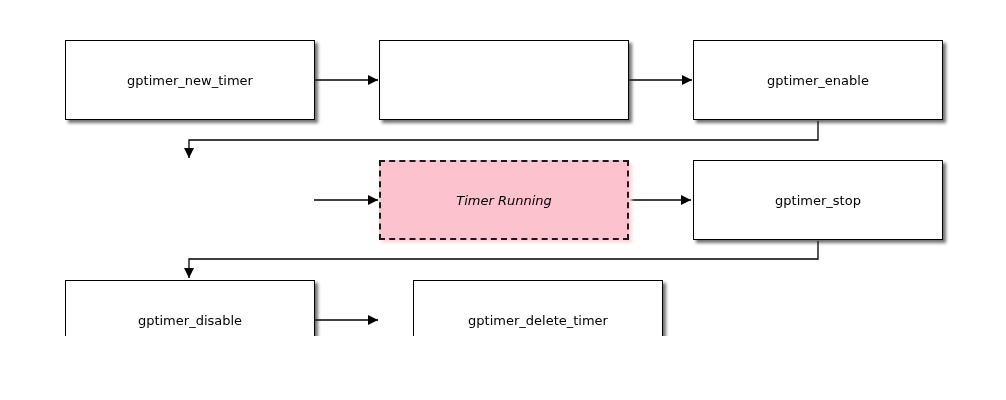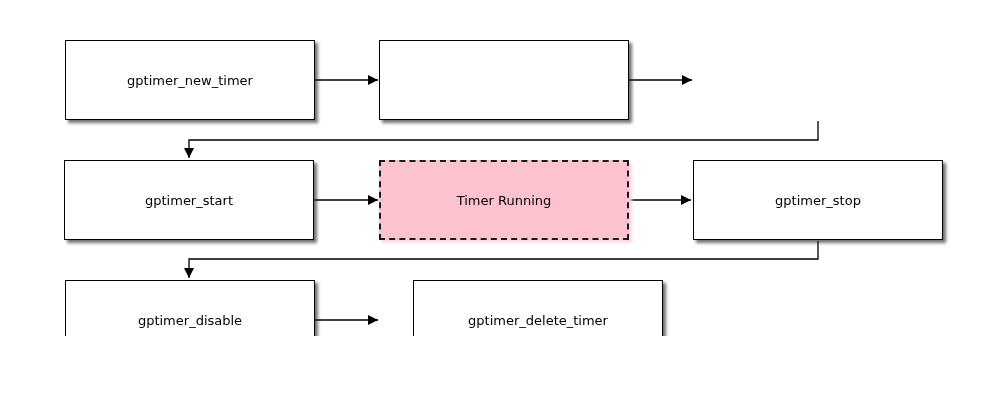--- a/index.html
+++ b/index.html
@@ -50,20 +50,21 @@
   }
   .node .line {
     display: block;
     line-height: 25px;
     white-space: nowrap;
   }
   .node.running {
     background: var(--running-fill, #fcc3cf);
     border: 2px dashed #1a1a1a;
     box-shadow: 3px 3px 3px var(--running-shadow, #fad8de);
+    font-style: italic;
   }
   
   #node-new-timer     { left: 65px;  top: 40px;  }
   #node-config        { left: 379px; top: 40px;  }
   #node-enable        { left: 693px; top: 40px;  }
   #node-start         { left: 64px;  top: 160px; }
   #node-running       { left: 379px; top: 160px; }
   #node-stop          { left: 693px; top: 160px; align-items: center; }
   #node-disable       { left: 65px;  top: 280px; }
   #node-delete-timer  { left: 379px; top: 280px; margin-left: 34px; }
@@ -88,24 +89,24 @@
     <path d="M314 320 H378" marker-end="url(#arrow)"></path>
   </svg>
 
   <div class="node" id="node-new-timer">
     <span class="line">gptimer_new_timer</span>
   </div>
 
   <div class="node" id="node-config">
   </div>
 
+  <div class="node" id="node-enable">
+    <span class="line">gptimer_enable</span>
+  </div>
 
-  <div class="node" id="node-start">
-    <span class="line">gptimer_start</span>
-  </div>
 
   <div class="node running" id="node-running">
     <span class="line">Timer Running</span>
   </div>
 
   <div class="node" id="node-stop">
     <span class="line">gptimer_stop</span>
   </div>
 
   <div class="node" id="node-disable">

